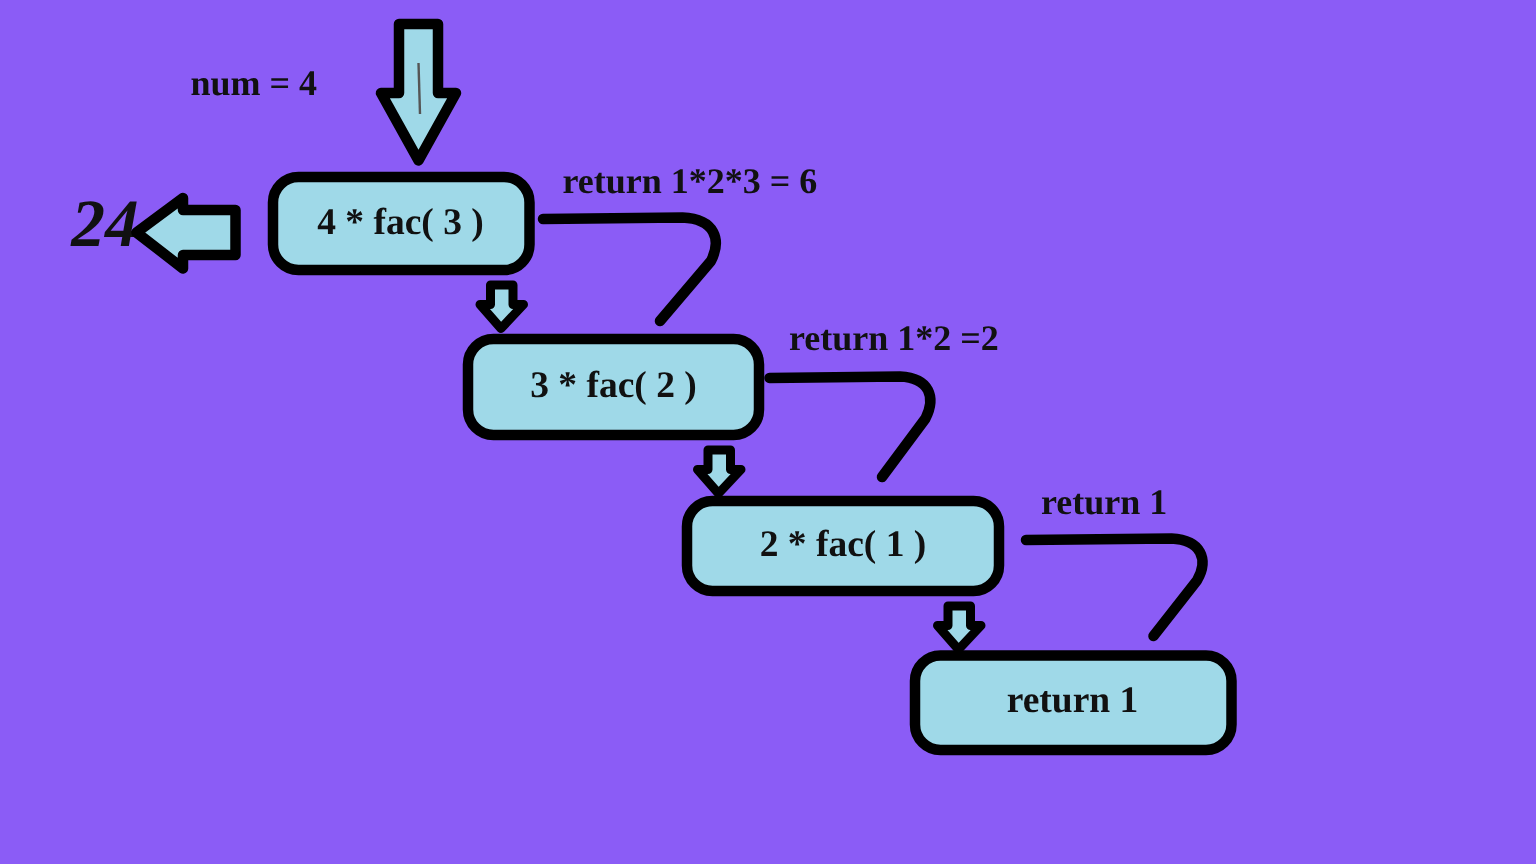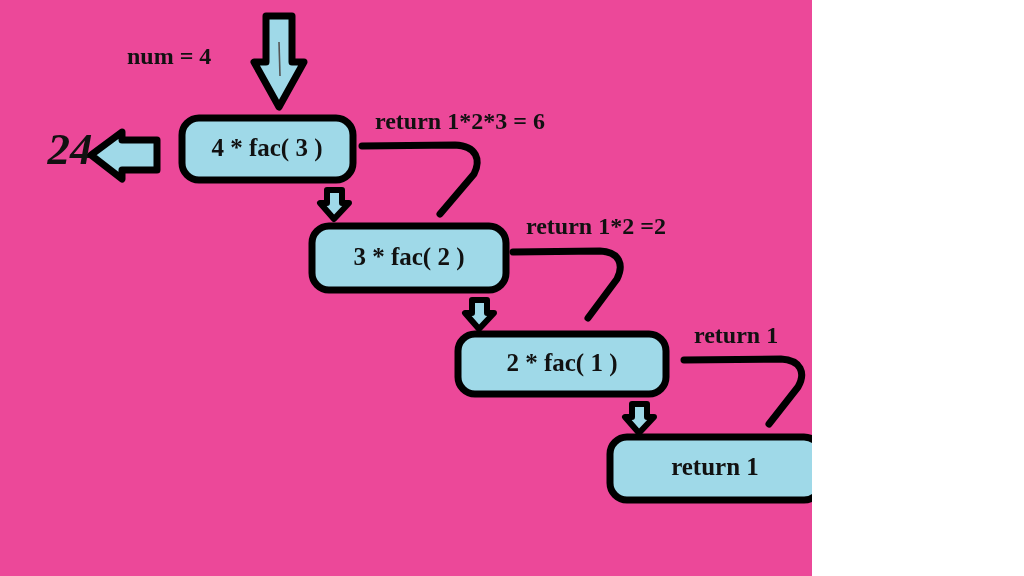--- a/index.html
+++ b/index.html
@@ -2,23 +2,23 @@
 <html><head>
 <meta charset="utf-8">
 <style>
   html, body {
     margin: 0;
     padding: 0;
     background: #ffffff;
   }
   #canvas {
     position: relative;
-    width: 812px;
+    width: 1024px;
     height: 576px;
-    background: #ec4899;
+    background: #8b5cf6;
     overflow: hidden;
     font-family: "Liberation Serif", "DejaVu Serif", serif;
   }
   svg#scene {
     position: absolute;
     left: 0;
     top: 0;
     width: 1024px;
     height: 576px;
   }

